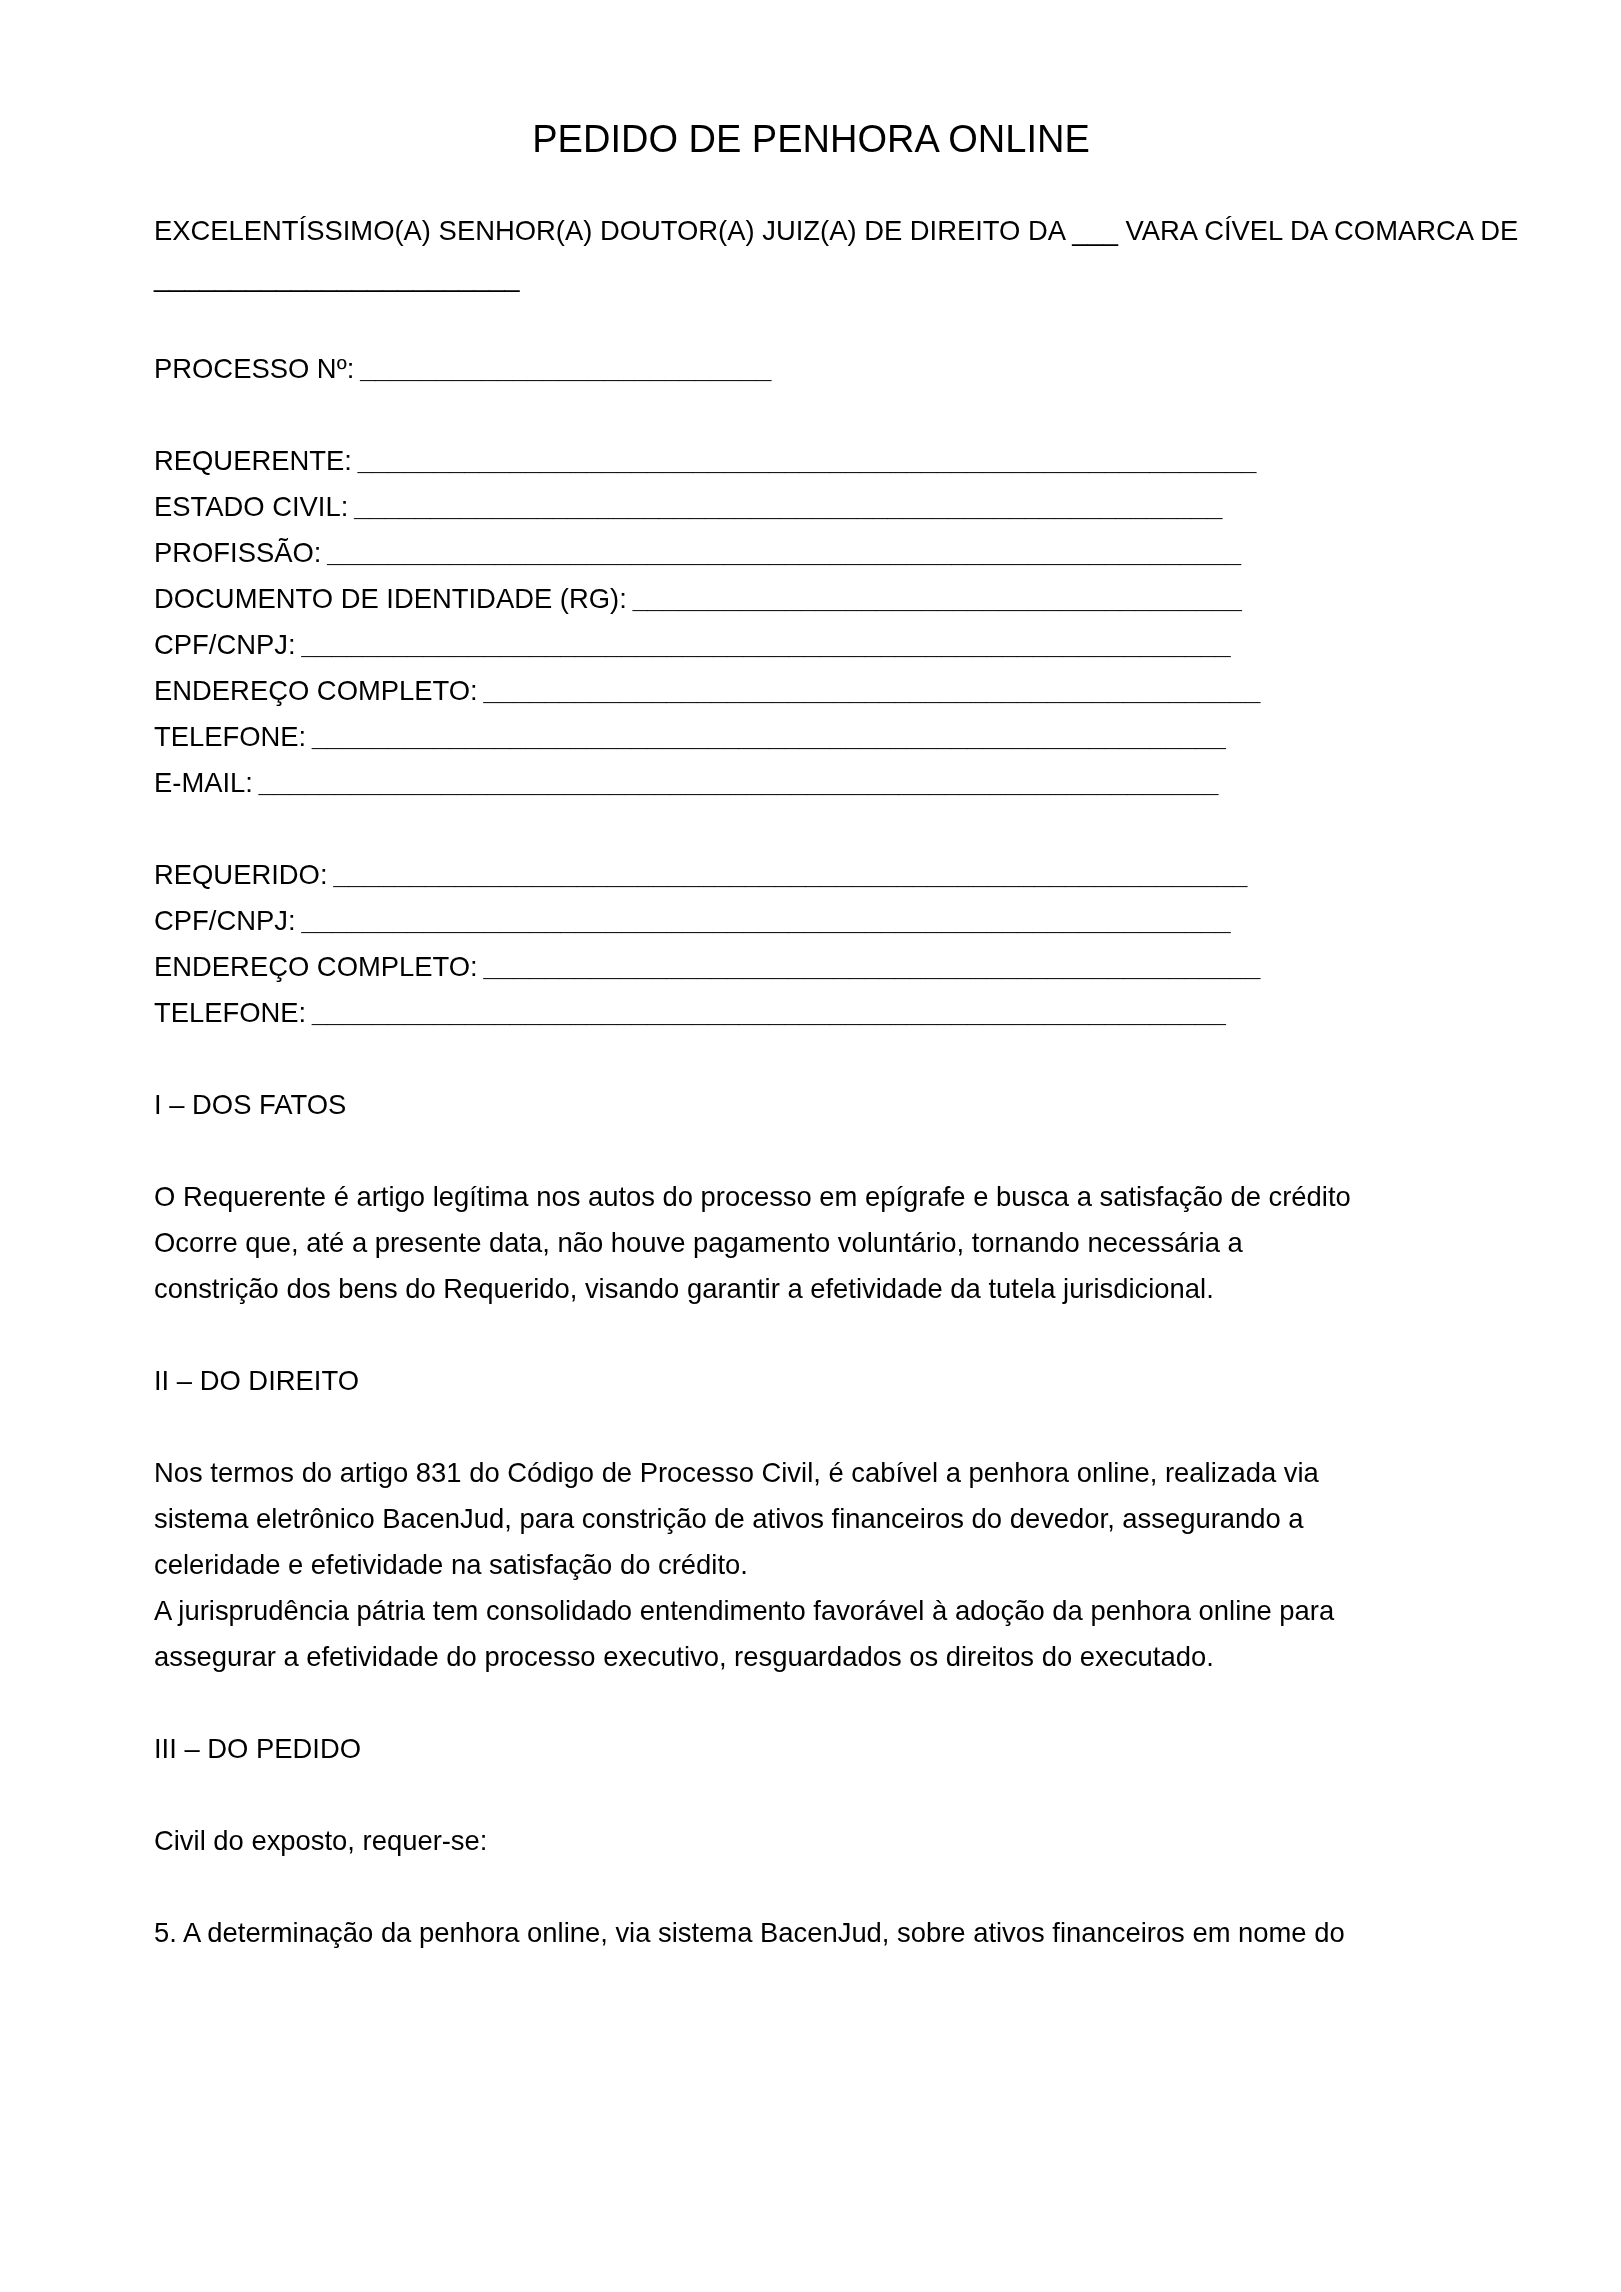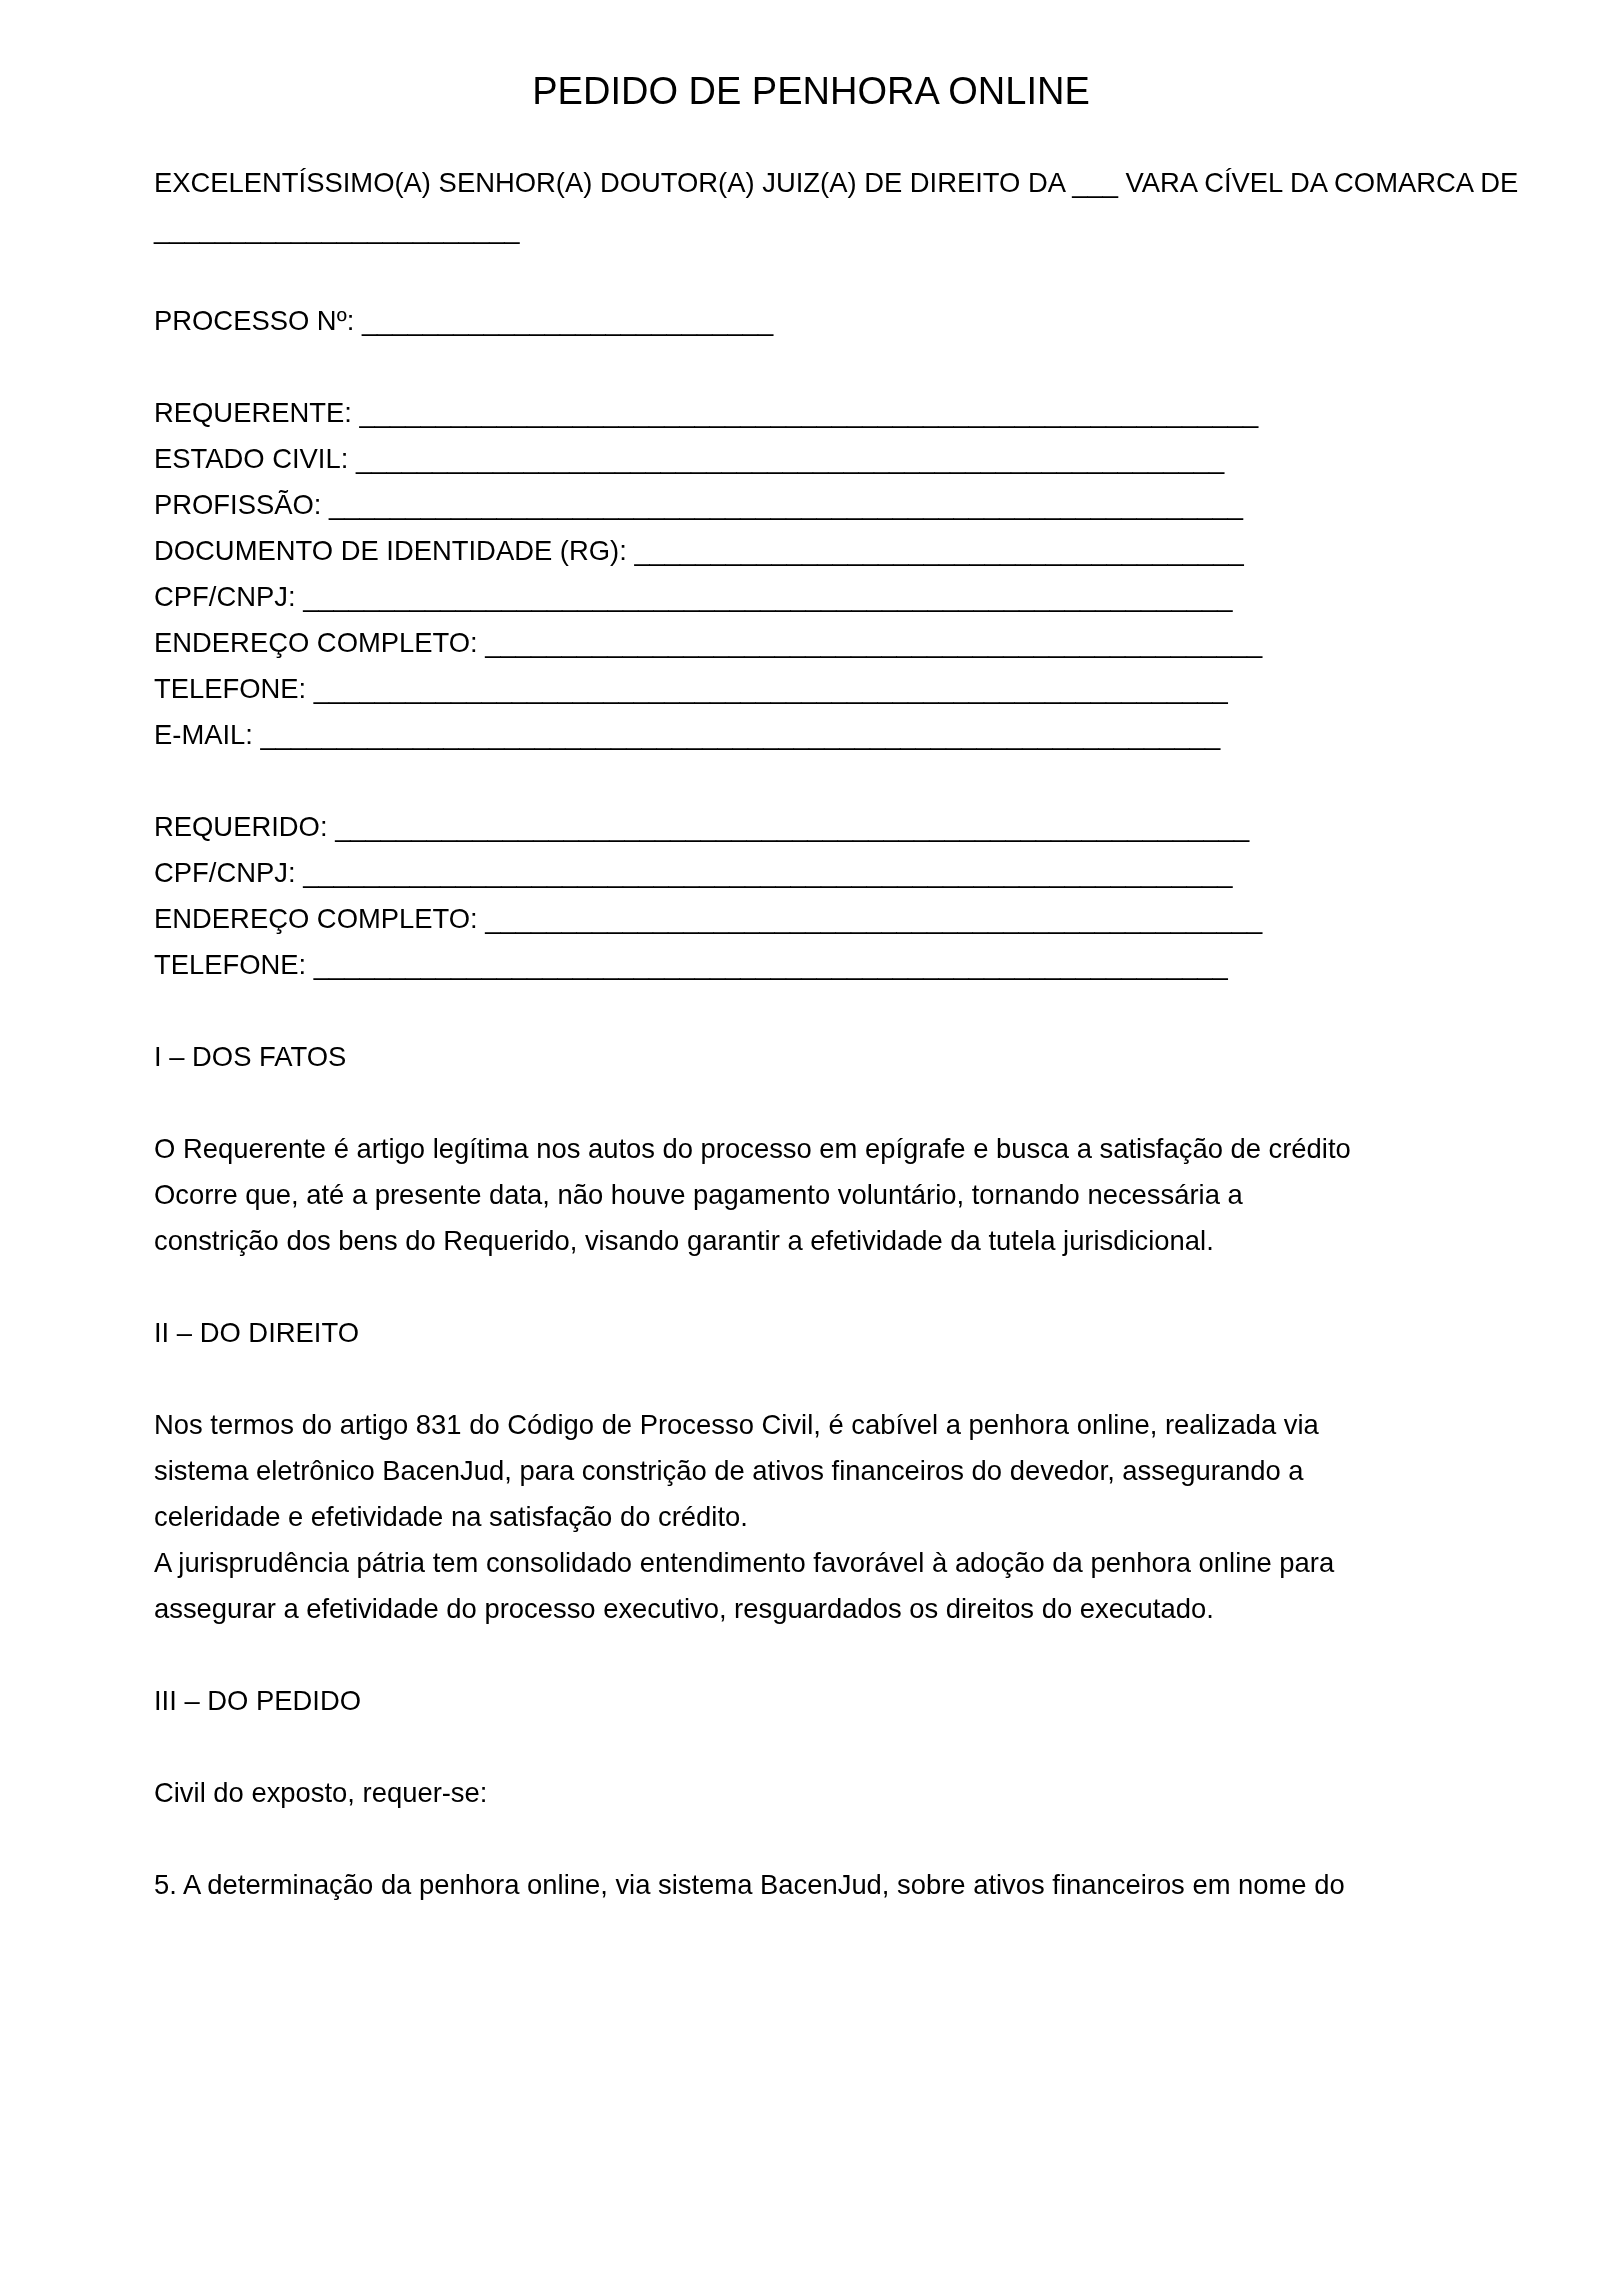--- a/index.html
+++ b/index.html
@@ -6,21 +6,21 @@
     margin: 0;
     padding: 0;
     background: #ffffff;
   }
   .page {
     position: relative;
     width: 1621px;
     height: 2293px;
     box-sizing: border-box;
     background: #ffffff;
-    padding: 68px 100px 0 154px;
+    padding: 116px 100px 0 154px;
     font-family: "Liberation Sans", "DejaVu Sans", sans-serif;
     font-size: 27.4px;
     line-height: 46px;
     color: #000000;
     overflow: hidden;
   }
   .line {
     white-space: nowrap;
     height: 46px;
   }
@@ -28,20 +28,21 @@
     
   }
   .title {
     font-size: 38px;
     text-align: center;
     position: relative;
     left: -26.5px;
   }
   .field .blank-text {
     letter-spacing: 0;
+    font-style: italic;
   }
 </style>
 </head>
 <body>
 
 <div class="page">
 
   <div class="line title">PEDIDO DE PENHORA ONLINE</div>
   <div class="line blank"></div>
 

